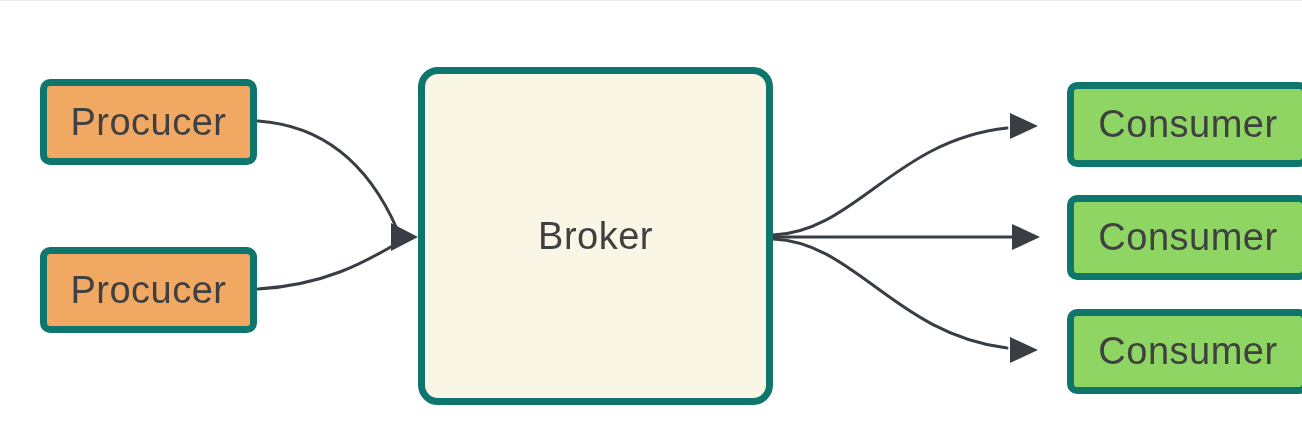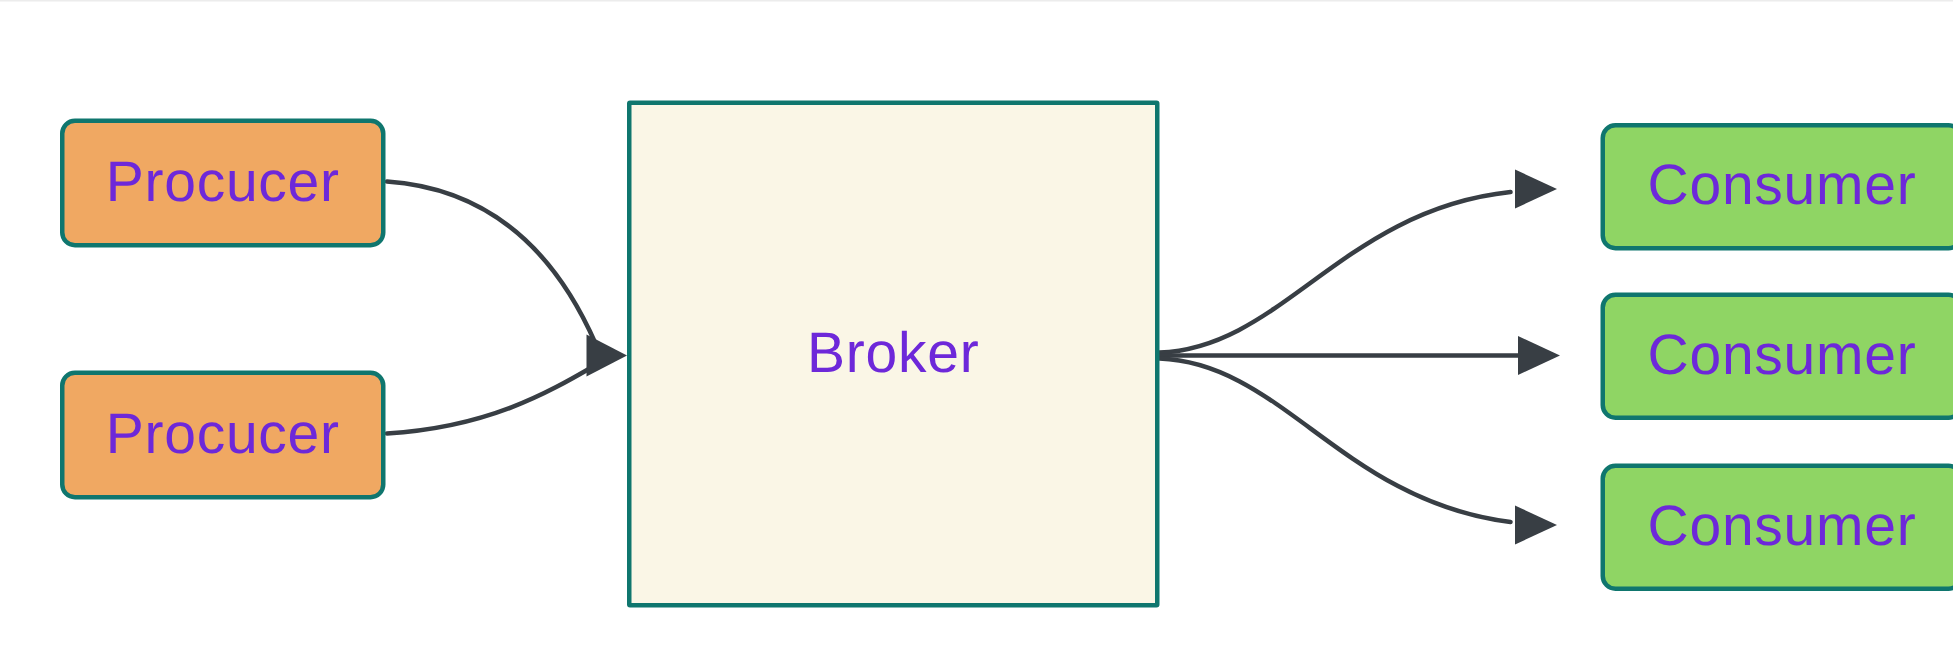--- a/index.html
+++ b/index.html
@@ -36,36 +36,36 @@
   }
   .head {
     fill: #383e44;
     stroke: none;
   }
   .node {
     position: absolute;
     display: flex;
     align-items: center;
     justify-content: center;
-    border: 3px solid #0f766e;
+    border: 7px solid #0f766e;
     border-radius: 10px;
     box-sizing: border-box;
     font-size: 38px;
     font-weight: 400;
-    color: #6d28d9;
+    color: #404040;
     letter-spacing: 0.5px;
     user-select: none;
   }
   .producer { background: #f0a862; }
   .broker-box { background: #faf6e6; }
   .consumer { background: #8fd564; margin-left: 26px; }
 
   .n-p1 { left: 40px;   top: 79px;  width: 217px; height: 86px; }
   .n-p2 { left: 40px;   top: 247px; width: 217px; height: 86px; }
-  .n-broker { left: 418px; top: 67px; width: 355px; height: 338px; border-radius: 2px; }
+  .n-broker { left: 418px; top: 67px; width: 355px; height: 338px; border-radius: 20px; }
   .n-c1 { left: 1041px; top: 82px;  width: 242px; height: 85px; }
   .n-c2 { left: 1041px; top: 195px; width: 242px; height: 85px; }
   .n-c3 { left: 1041px; top: 309px; width: 242px; height: 85px; }
 </style>
 </head>
 <body>
 
 <div class="canvas">
 
   <div class="top-edge"></div>

